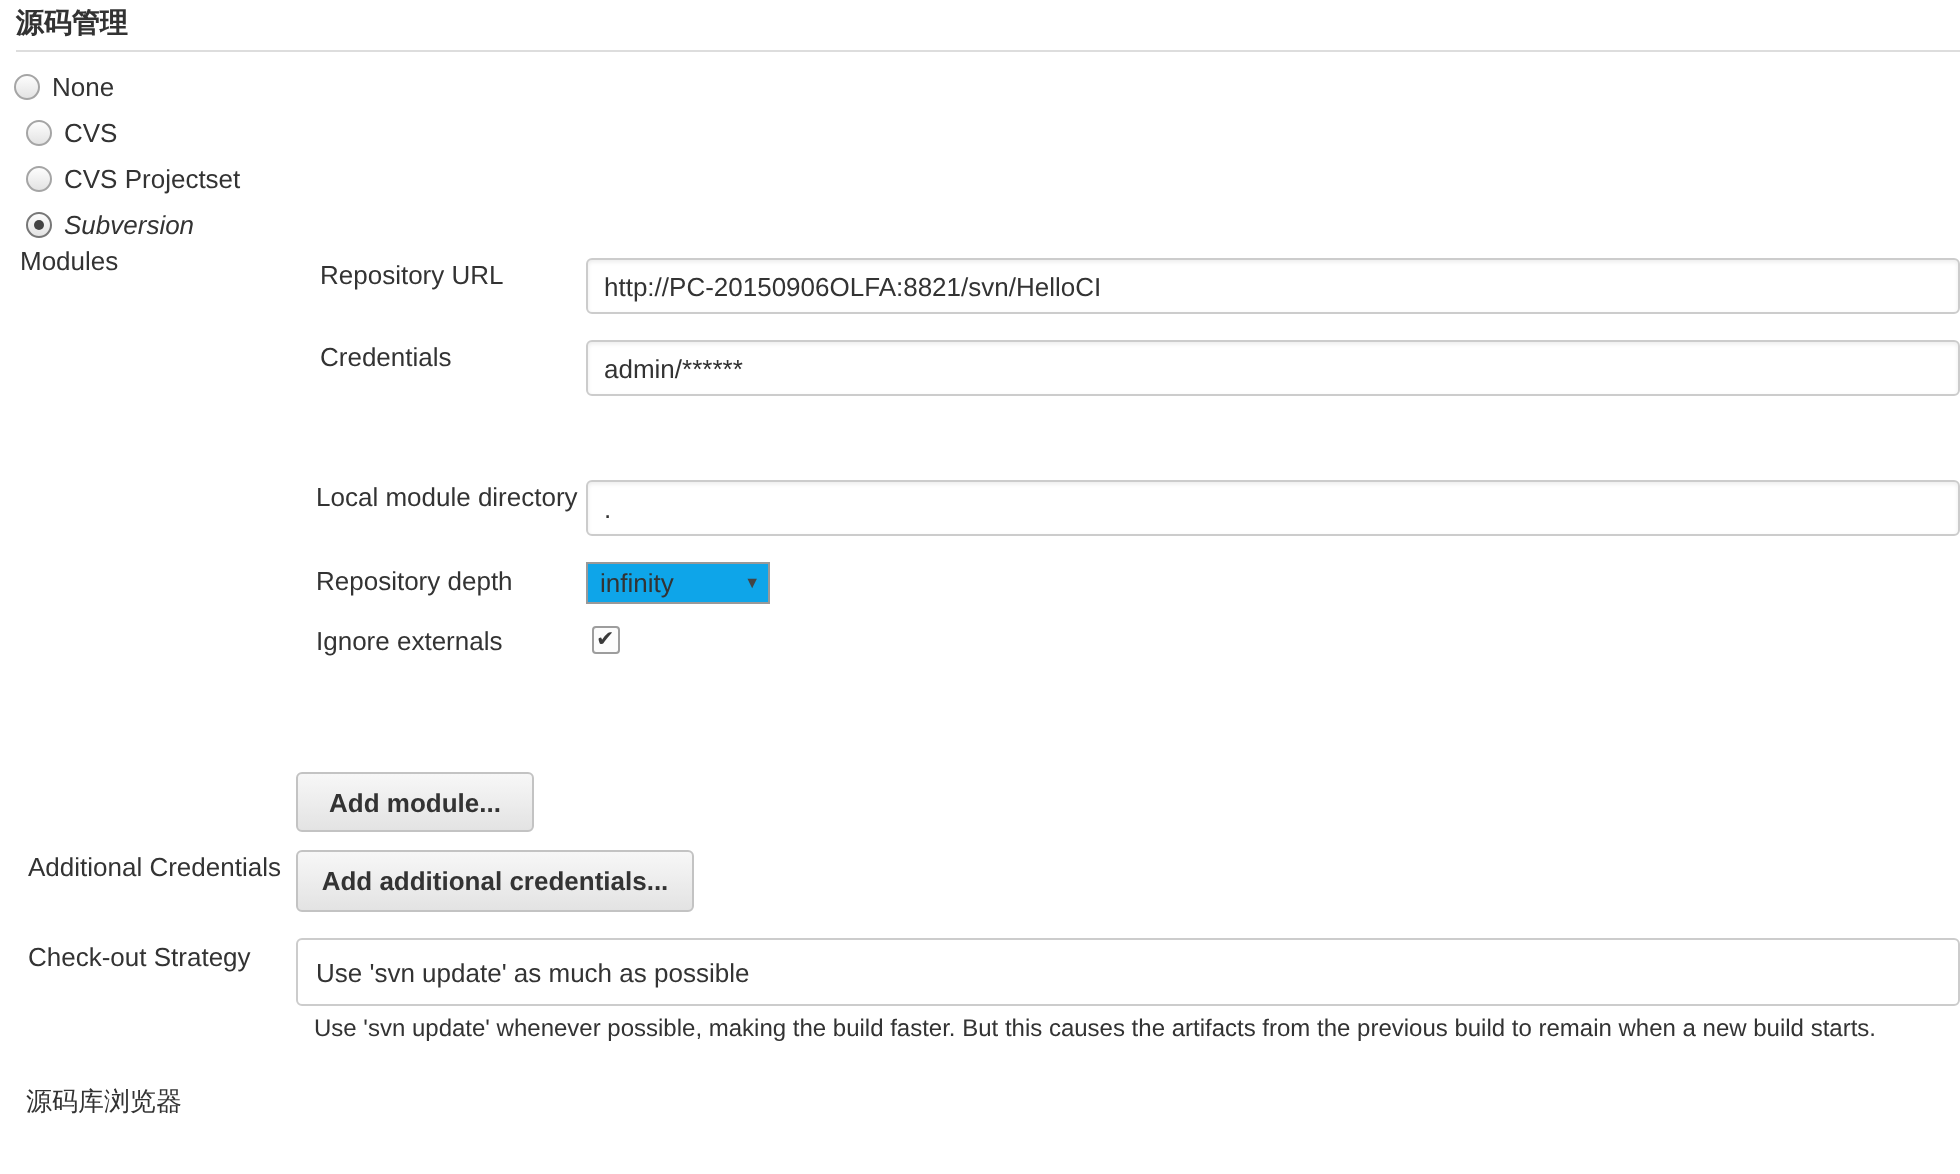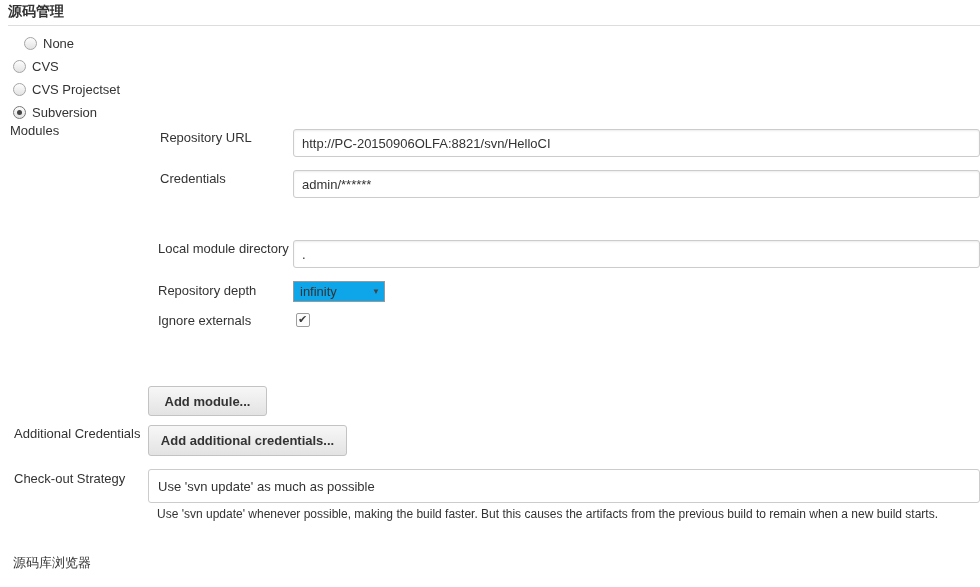--- a/index.html
+++ b/index.html
@@ -63,33 +63,33 @@
   .help-text { font-size:12px; color:#333; white-space:nowrap; }
 </style>
 </head>
 <body>
 
 <div class="page">
 
   <div class="abs section-title" style="left:8px; top:3px;">源码管理</div>
   <div class="abs divider" style="left:8px; top:25px; width:972px;"></div>
 
-  <div class="abs radio-row" style="left:24px; top:36px;text-align:right;">
+  <div class="abs radio-row" style="left:7px; top:36px;text-align:right;">
     <span class="radio"></span>
     <span class="label">None</span>
   </div>
   <div class="abs radio-row" style="left:13px; top:59px;">
     <span class="radio"></span>
     <span class="label">CVS</span>
   </div>
   <div class="abs radio-row" style="left:13px; top:82px;">
     <span class="radio"></span>
     <span class="label">CVS Projectset</span>
   </div>
-  <div class="abs radio-row" style="left:13px; top:105px;">
+  <div class="abs radio-row" style="left:13px; top:105px;font-style:italic;">
     <span class="radio checked"></span>
     <span class="label">Subversion</span>
   </div>
 
   <div class="abs label" style="left:10px; top:123px;">Modules</div>
 
   <div class="abs label" style="left:160px; top:130px;">Repository URL</div>
   <input class="abs text-input" style="left: 293px; top: 129px; width: 687px; height: 28px;" value="http://PC-20150906OLFA:8821/svn/HelloCI">
 
   <div class="abs label" style="left:160px; top:171px;">Credentials</div>
@@ -116,15 +116,15 @@
   <button class="abs btn" style="left:148px; top:425px; width:199px; height:31px;">
     <span>Add additional credentials...</span>
   </button>
 
   <div class="abs label" style="left:14px; top:471px;">Check-out Strategy</div>
   <div class="abs select-wide" style="left:148px; top:469px; width:832px; height:29px;">
     <span>Use 'svn update' as much as possible</span>
   </div>
   <div class="abs help-text" style="left:157px; top:507px;">Use 'svn update' whenever possible, making the build faster. But this causes the artifacts from the previous build to remain when a new build starts.</div>
 
-  <div class="abs label" style="left:13px; top:554px;">源码库浏览器</div>
+  <div class="abs label" style="left:13px; top:542px;">源码库浏览器</div>
 
 </div>
 
 </body></html>

